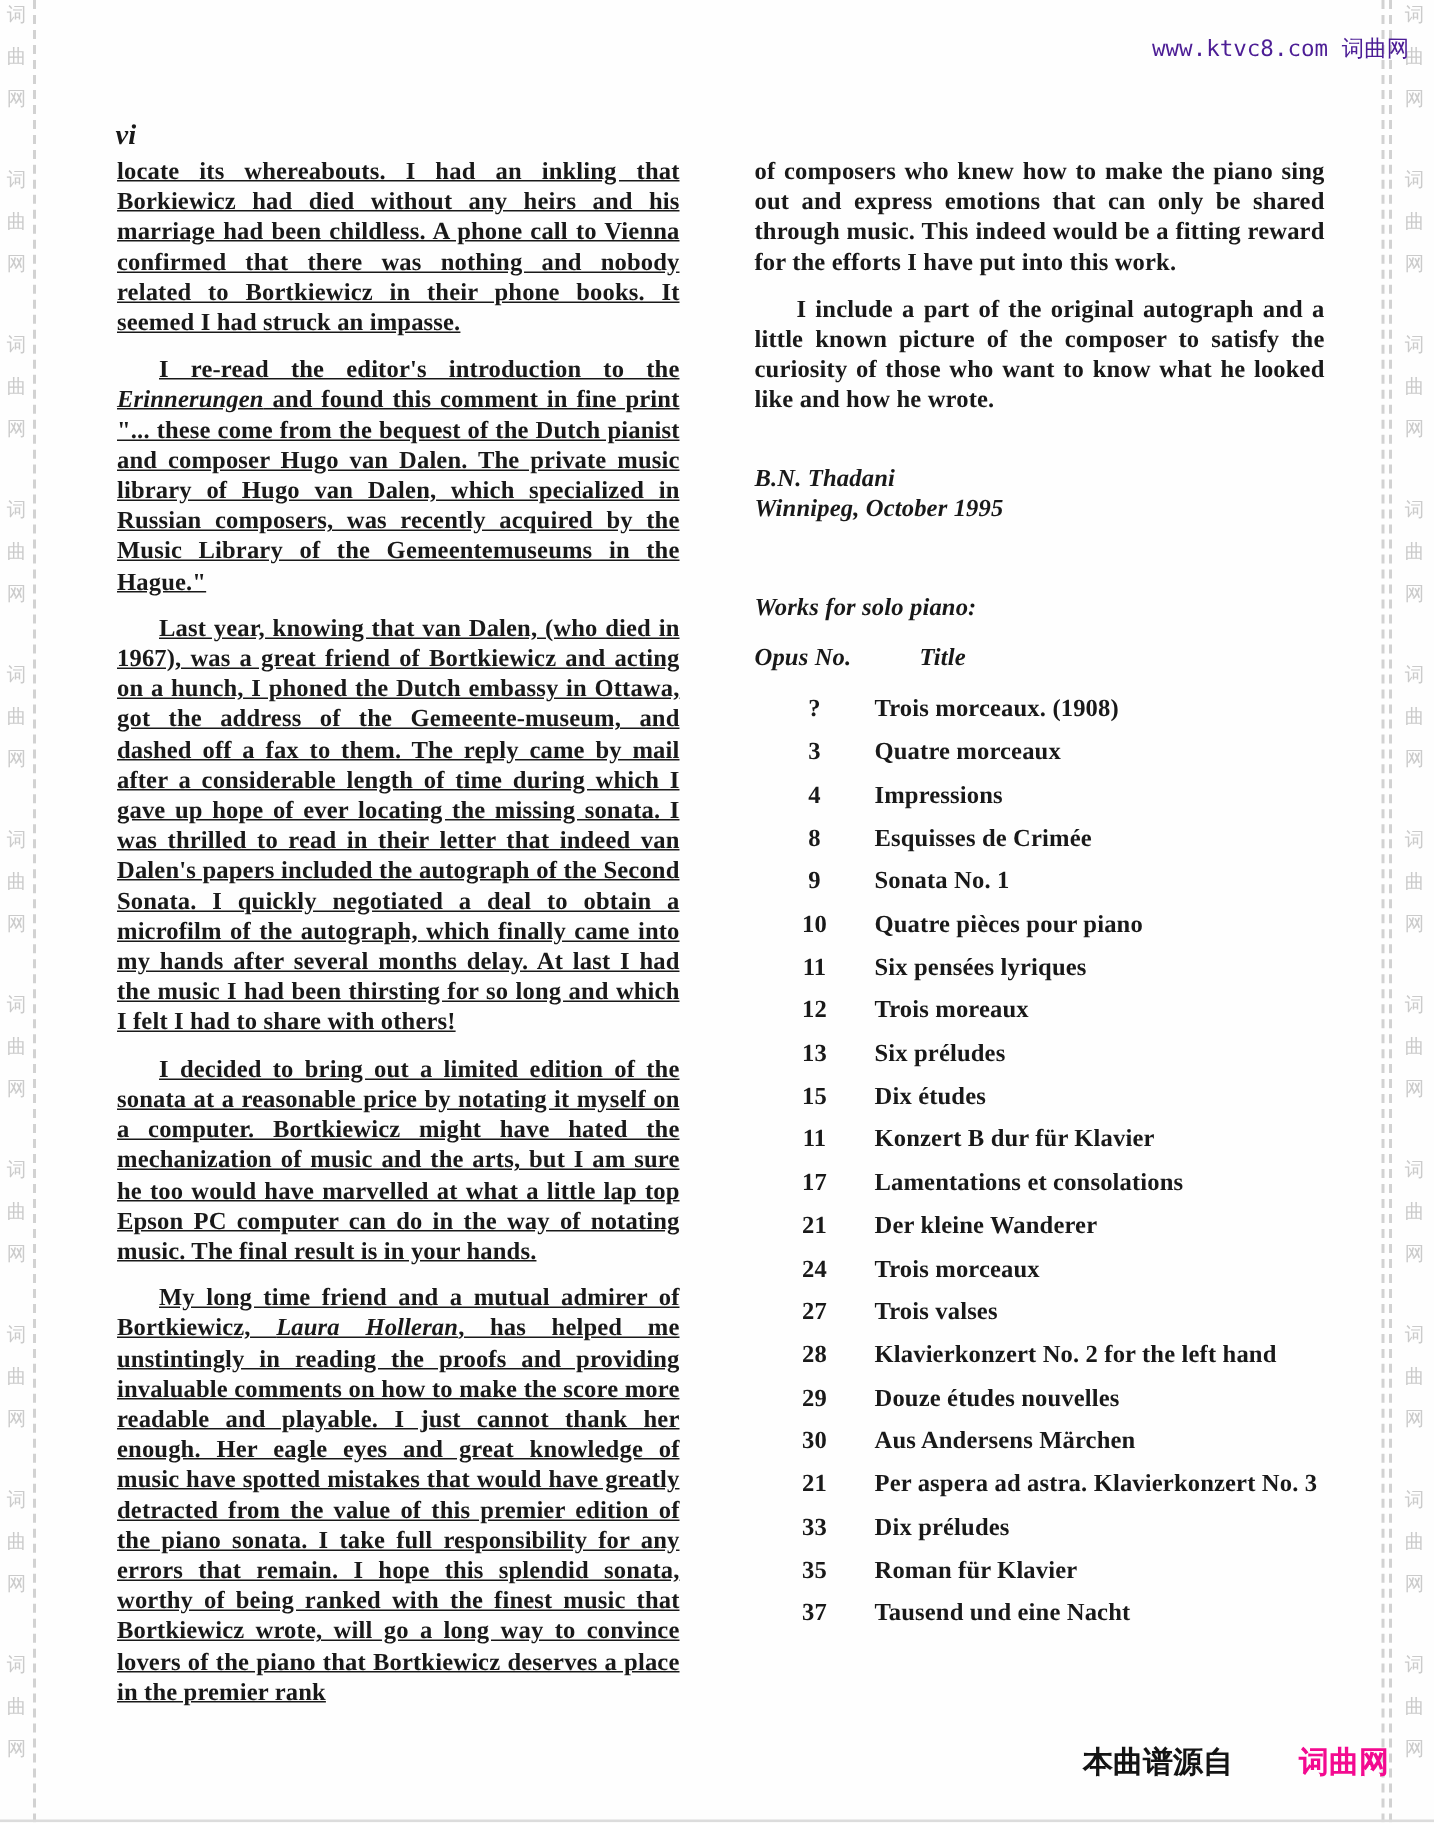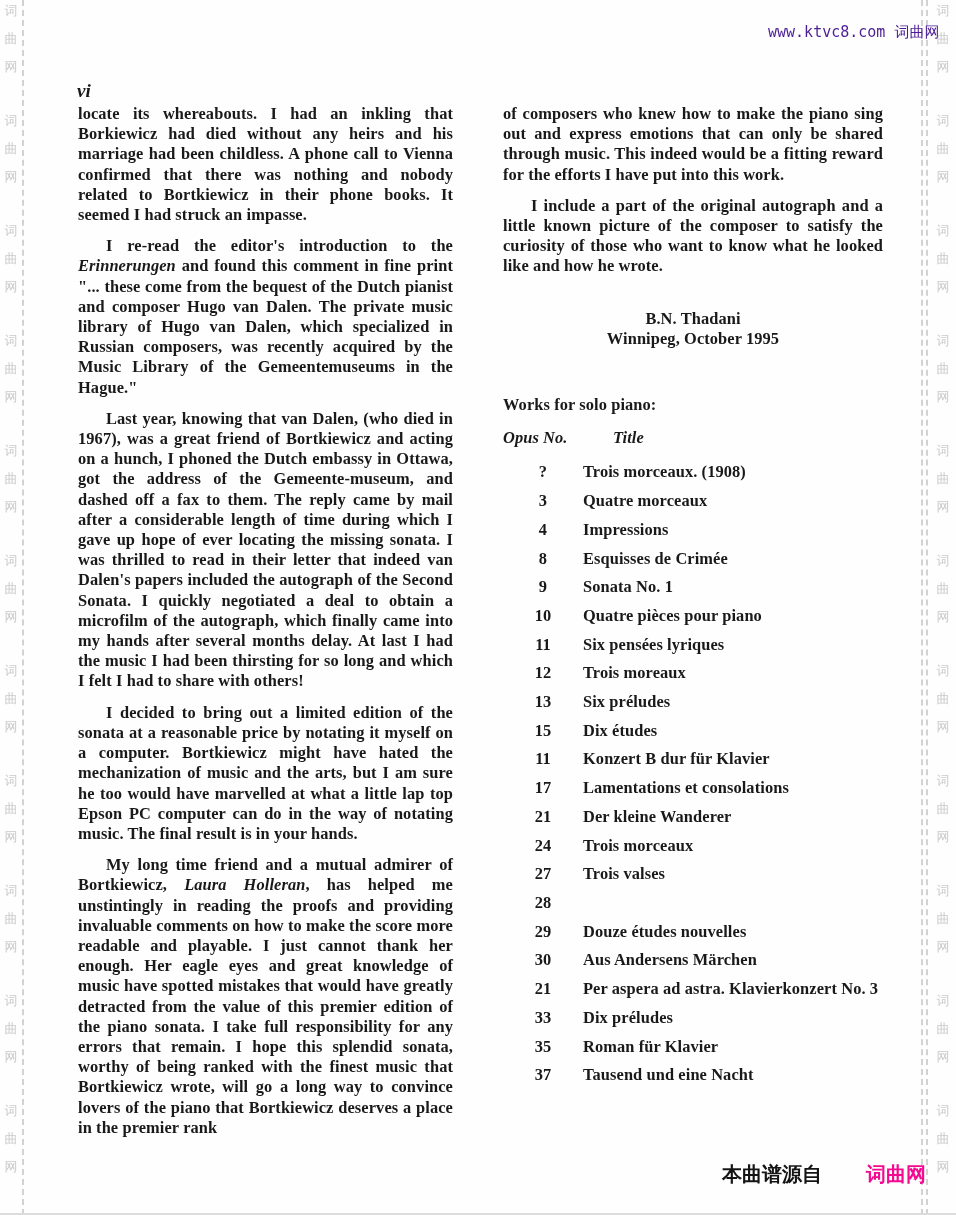--- a/index.html
+++ b/index.html
@@ -29,29 +29,29 @@
     position:absolute; top:23px; left:768px;
     font-family:"DejaVu Sans Mono", monospace; font-size:15px; color:#4c1d95; white-space:nowrap;
   }
 
   .page-num { position:absolute; top:80px; left:77px; font-weight:bold; font-style:italic; font-size:19px; }
 
   .col {
     position:absolute; top:104px; font-weight:bold; font-size:16.4px; line-height:20.2px;
     text-align:justify; letter-spacing:0.1px;
   }
-  .col-left { left:78px; width:375px; }
+  .col-left { left:78px; width:375px;text-decoration:underline; }
   .col-right { left:503px; width:380px; }
 
   .para { margin:0 0 11px 0; }
   .para.indent { text-indent:28px; }
   .it { font-style:italic; }
 
-  .signature { margin-top:32px; text-align:center; }
-  .works-heading { margin-top:46px; text-align:left; }
+  .signature { margin-top:32px; font-style:italic; text-align:left; }
+  .works-heading { margin-top:46px; text-align:left;font-style:italic; }
   .works-header { margin-top:13px; display:flex; font-style:italic; text-align:left; }
   .works-header .c1 { width:110px; }
 
   .works-table { margin-top:14px; text-align:left; }
   .works-row { display:grid; grid-template-columns:80px 1fr; margin-bottom:8.5px; }
   .opus-cell { text-align:center; }
   .title-cell { padding-right:2px; }
 
   .footer-src {
     position:absolute; left:722px; top:1161px;
@@ -269,20 +269,21 @@
         <div class="works-row">
           <div class="opus-cell">24</div>
           <div class="title-cell">Trois morceaux</div>
         </div>
         <div class="works-row">
           <div class="opus-cell">27</div>
           <div class="title-cell">Trois valses</div>
         </div>
         <div class="works-row">
           <div class="opus-cell">28</div>
+          <div class="title-cell">Klavierkonzert No. 2 for the left hand</div>
         </div>
         <div class="works-row">
           <div class="opus-cell">29</div>
           <div class="title-cell">Douze études nouvelles</div>
         </div>
         <div class="works-row">
           <div class="opus-cell">30</div>
           <div class="title-cell">Aus Andersens Märchen</div>
         </div>
         <div class="works-row">

